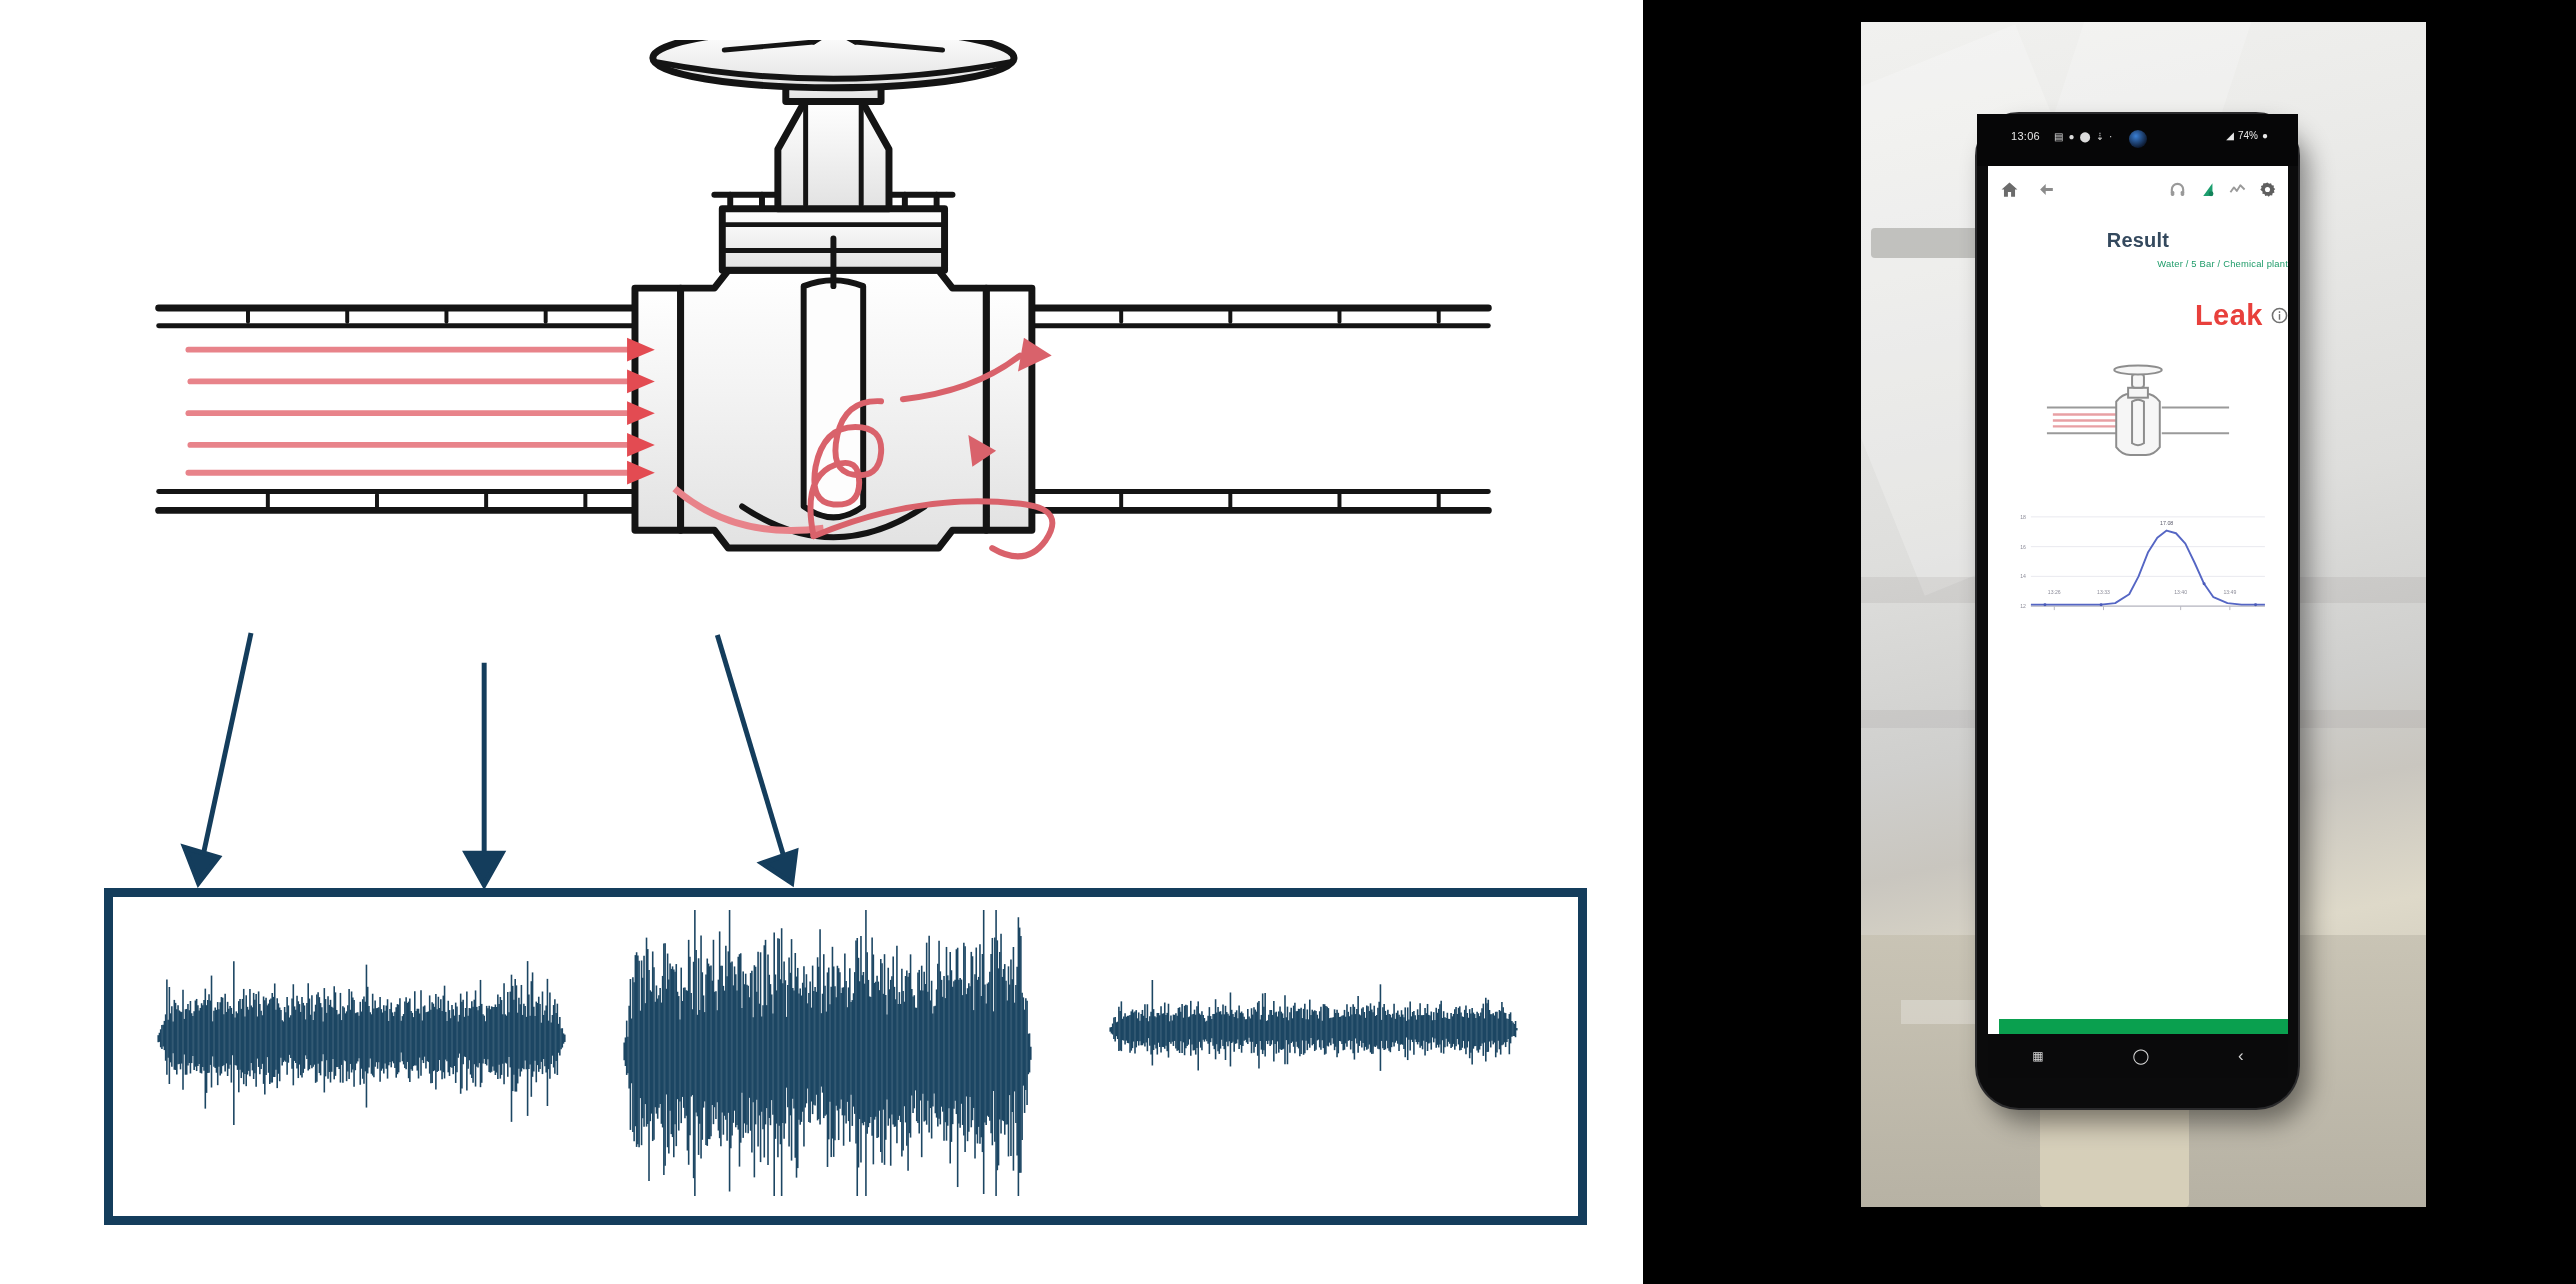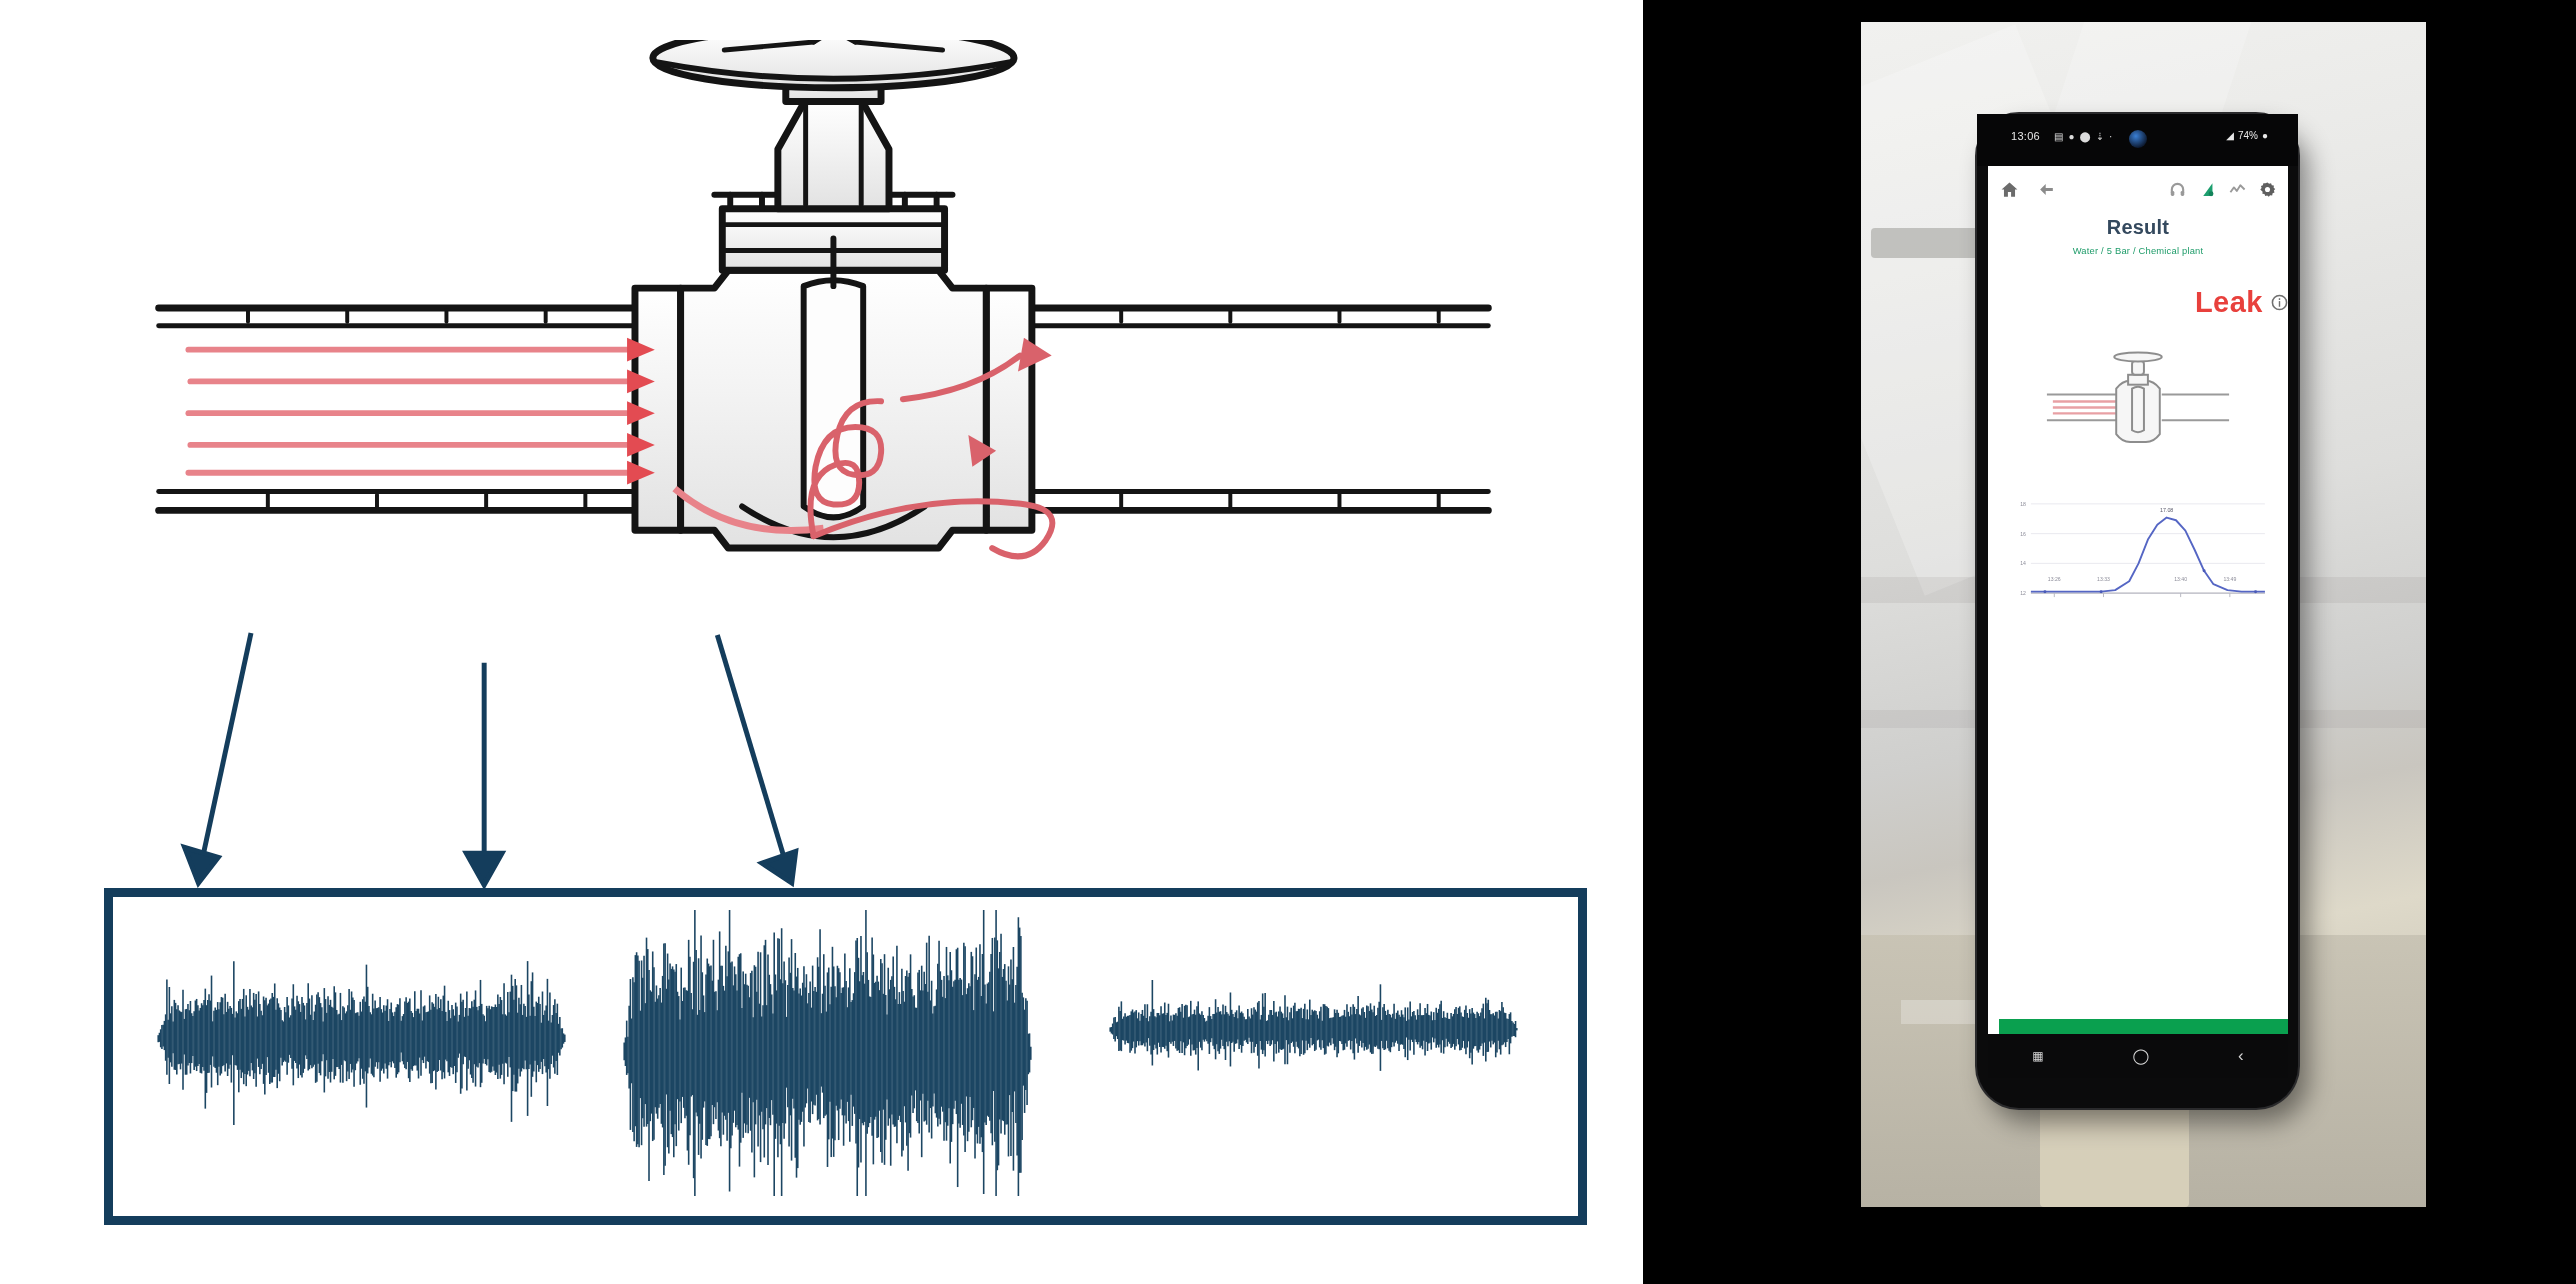--- a/index.html
+++ b/index.html
@@ -52,23 +52,23 @@
   #phone-navbar{position:absolute;left:11px;top:920px;width:300px;height:44px;background:#0a0a0b;
                 display:flex;align-items:center;justify-content:space-around;}
   .navglyph{color:#d6d6d6;}
 
   
   #app-topbar{position:relative;height:46px;display:flex;align-items:center;padding:0 12px;}
   #app-topbar .leftgrp{display:flex;gap:18px;align-items:center;}
   #app-topbar .rightgrp{margin-left:auto;display:flex;gap:13px;align-items:center;}
   .tb-icon{display:block;}
 
-  #app-title{text-align:center;font-size:20px;font-weight:bold;color:#34495e;margin-top:4px;
+  #app-title{text-align:center;font-size:20px;font-weight:bold;color:#34495e;margin-top:17px;
              letter-spacing:0.2px;}
-  #app-subtitle{text-align:center;font-size:9.4px;color:#1f9c6a;margin-top:6px;letter-spacing:0.2px;}
+  #app-subtitle{text-align:right;font-size:9.4px;color:#1f9c6a;margin-top:6px;letter-spacing:0.2px;}
   #verdict-row{display:flex;align-items:center;justify-content:flex-end;gap:8px;margin-top:30px;}
   #verdict-text{font-size:29px;font-weight:bold;color:#e8403c;letter-spacing:0.5px;}
 
   #app-valve{margin:30px auto 0;width:198px;height:107px;display:block;}
 
   #app-chart{margin:34px auto 0;width:266px;height:119px;display:block;}
 
   #inspection-btn{position:absolute;left:11px;top:853px;width:300px;height:67px;
                   background:#0aa04f;display:flex;align-items:center;justify-content:center;}
 </style>

